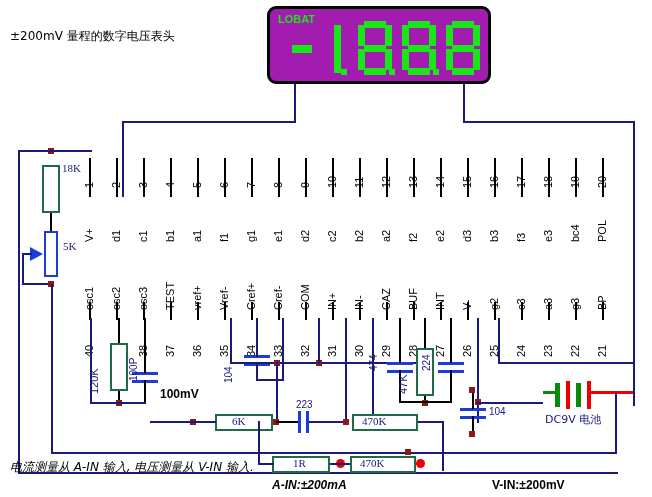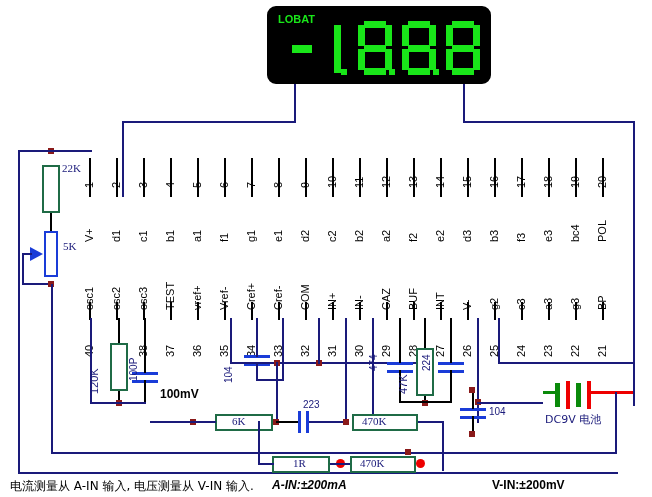--- a/index.html
+++ b/index.html
@@ -17,21 +17,21 @@
   .node{position:absolute;width:6px;height:6px;background:#8a1a1a;}
   .node.red{background:#ee0000;width:9px;height:9px;border-radius:50%;}
 
   
   .title{position:absolute;left:10px;top:28px;font-size:13px;color:#000;white-space:nowrap;}
   .title .cjk{font-family:"DejaVu Sans",sans-serif;font-size:12px;}
 
   
   .lcd{
     position:absolute;left:267px;top:6px;width:224px;height:78px;
-    background:#000000;border:3px solid #000;border-radius:9px;box-sizing:border-box;
+    background:#a21caf;border:3px solid #000;border-radius:9px;box-sizing:border-box;
   }
   .lobat{position:absolute;left:8px;top:4px;font-size:11px;font-weight:bold;color:#19e619;letter-spacing:0px;}
   .segrow{position:absolute;left:10px;top:12px;width:206px;height:58px;}
   .digit{position:absolute;width:34px;height:54px;}
   .seg{position:absolute;background:#19e619;}
   .seg.hz{height:7px;}
   .seg.vt{width:7px;}
   .sa{left:6px;top:0px;width:22px;}
   .sg{left:6px;top:24px;width:22px;}
   .sd{left:6px;top:47px;width:22px;}
@@ -84,20 +84,23 @@
   .battlbl{position:absolute;font-size:11px;color:#1a1a7a;white-space:nowrap;font-family:"DejaVu Sans",sans-serif;}
 
   .note{position:absolute;font-size:12px;color:#000;white-space:nowrap;font-family:"DejaVu Sans",sans-serif;}
   .iolbl{position:absolute;font-size:12px;font-weight:bold;color:#000;white-space:nowrap;}
 </style>
 </head>
 <body>
 
 <div id="stage">
 
+  <div class="title">
+    <span class="cjk">±200mV 量程的数字电压表头</span>
+  </div>
 
   <div class="lcd">
     <div class="lobat">LOBAT</div>
     <div class="segrow">
 
       <div class="minus"></div>
 
       <div class="digit" style="left:34px;">
         <div class="onebar" style="left:20px;top:4px;"></div>
         <div class="dp" style="left:27px;top:48px;"></div>
@@ -276,21 +279,21 @@
     </div>
 
   <div class="node" style="left:48px;top:148px;"></div>
 
   <div class="wire h" style="left:51px;top:150px;width:41px;"></div>
 
   <div class="wire v" style="left:18px;top:150px;height:324px;"></div>
   <div class="wire h" style="left:18px;top:150px;width:33px;"></div>
 
   <div class="res v" style="left:42px;top:165px;"></div>
-  <div class="reslbl hblk" style="left:62px;top:162px;">22K</div>
+  <div class="reslbl hblk" style="left:62px;top:162px;">18K</div>
 
   <div class="pinline" style="left:50px;top:213px;height:18px;"></div>
 
   <div class="pot" style="left:44px;top:231px;"></div>
   <div class="reslbl hblk" style="left:63px;top:240px;">5K</div>
   <div class="potarrow" style="left:30px;top:247px;"></div>
   <div class="wire h" style="left:22px;top:253px;width:10px;"></div>
   <div class="wire v" style="left:22px;top:253px;height:32px;"></div>
   <div class="wire h" style="left:22px;top:283px;width:30px;"></div>
   <div class="node" style="left:48px;top:281px;"></div>
@@ -400,21 +403,21 @@
   <div class="reslbl hblk" style="left:232px;top:415px;">6K</div>
   <div class="node" style="left:190px;top:419px;"></div>
   <div class="wire h" style="left:150px;top:421px;width:66px;"></div>
   <div class="node" style="left:273px;top:419px;"></div>
 
   <div class="pinline" style="left:276px;top:421px;width:22px;height:2px;"></div>
   <div class="caph" style="left:298px;top:411px;width:11px;">
     <div class="p" style="left:0;"></div>
     <div class="p" style="left:8px;"></div>
   </div>
-  <div class="caplbl" style="left:296px;top:399px;margin-left:7px;">223</div>
+  <div class="caplbl" style="left:296px;top:399px;">223</div>
   <div class="wire h" style="left:309px;top:421px;width:38px;"></div>
   <div class="node" style="left:343px;top:419px;"></div>
 
   <div class="res h" style="left:352px;top:414px;width:66px;"></div>
   <div class="reslbl hblk" style="left:362px;top:415px;">470K</div>
   <div class="wire h" style="left:418px;top:421px;width:26px;"></div>
   <div class="wire v" style="left:442px;top:421px;height:50px;"></div>
 
   <div class="res h" style="left:272px;top:456px;width:58px;"></div>
   <div class="reslbl hblk" style="left:293px;top:457px;">1R</div>
@@ -425,15 +428,15 @@
 
   <div class="res h" style="left:350px;top:456px;width:66px;"></div>
   <div class="reslbl hblk" style="left:360px;top:457px;">470K</div>
   <div class="node red" style="left:416px;top:459px;"></div>
 
   <div class="node" style="left:405px;top:449px;"></div>
 
   <div class="iolbl" style="left:272px;top:478px;font-style:italic;">A-IN:±200mA</div>
   <div class="iolbl" style="left:492px;top:478px;">V-IN:±200mV</div>
 
-  <div class="note" style="left:10px;top:478px;">电流测量从 A-IN 输入, 电压测量从 V-IN 输入.</div>
+  <div class="note" style="left:10px;top:459px;font-style:italic;">电流测量从 A-IN 输入, 电压测量从 V-IN 输入.</div>
 
 </div>
 
 </body></html>

